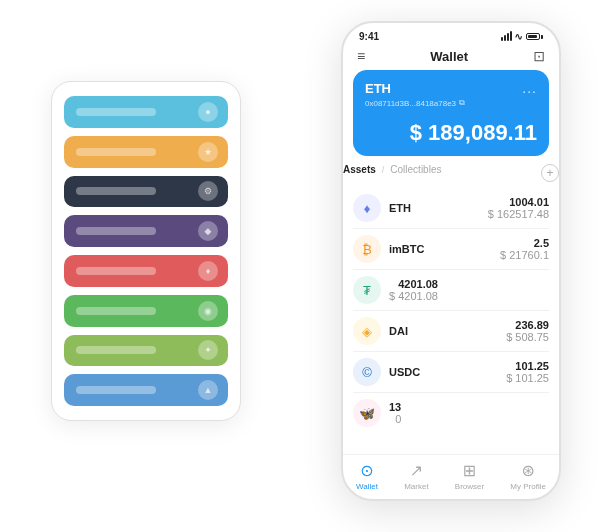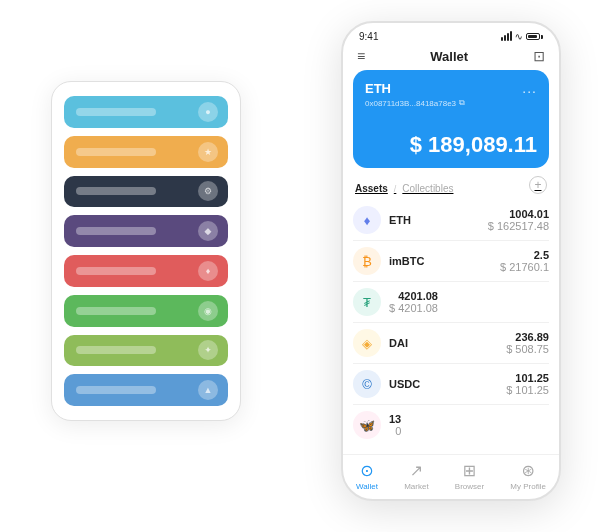--- a/index.html
+++ b/index.html
@@ -79,21 +79,21 @@
       z-index: 2;
       display: flex;
       flex-direction: column;
     }
     .phone-status-bar {
       display: flex;
       align-items: center;
       justify-content: space-between;
       padding: 8px 16px 4px;
       font-size: 10px;
-      font-weight: 400;
+      font-weight: 700;
       color: #222;
       flex-shrink: 0;
     }
     .status-icons {
       display: flex;
       align-items: center;
       gap: 3px;
       font-size: 9px;
     }
     .phone-header {
@@ -139,39 +139,38 @@
       font-weight: 700;
     }
     .eth-card-dots {
       font-size: 14px;
       letter-spacing: 1px;
       opacity: 0.8;
     }
     .eth-card-address {
       font-size: 8px;
       opacity: 0.75;
-      margin-bottom: 24px;
+      margin-bottom: 12px;
       display: flex;
       align-items: center;
       gap: 3px;
     }
     .eth-card-amount {
       font-size: 22px;
       font-weight: 700;
       text-align: right;
     }
 
     
     .assets-header {
       display: flex;
-      align-items: flex-end;
+      align-items: flex-start;
       justify-content: space-between;
-      padding: 0 12px 6px;
-      flex-shrink: 0;
-      text-decoration: underline;
+      padding: 0 0 6px;
+      flex-shrink: 0;
     }
     .assets-tabs {
       display: flex;
       align-items: center;
       gap: 6px;
       font-size: 10px;
     }
     .assets-tab-active {
       color: #222;
       font-weight: 600;

